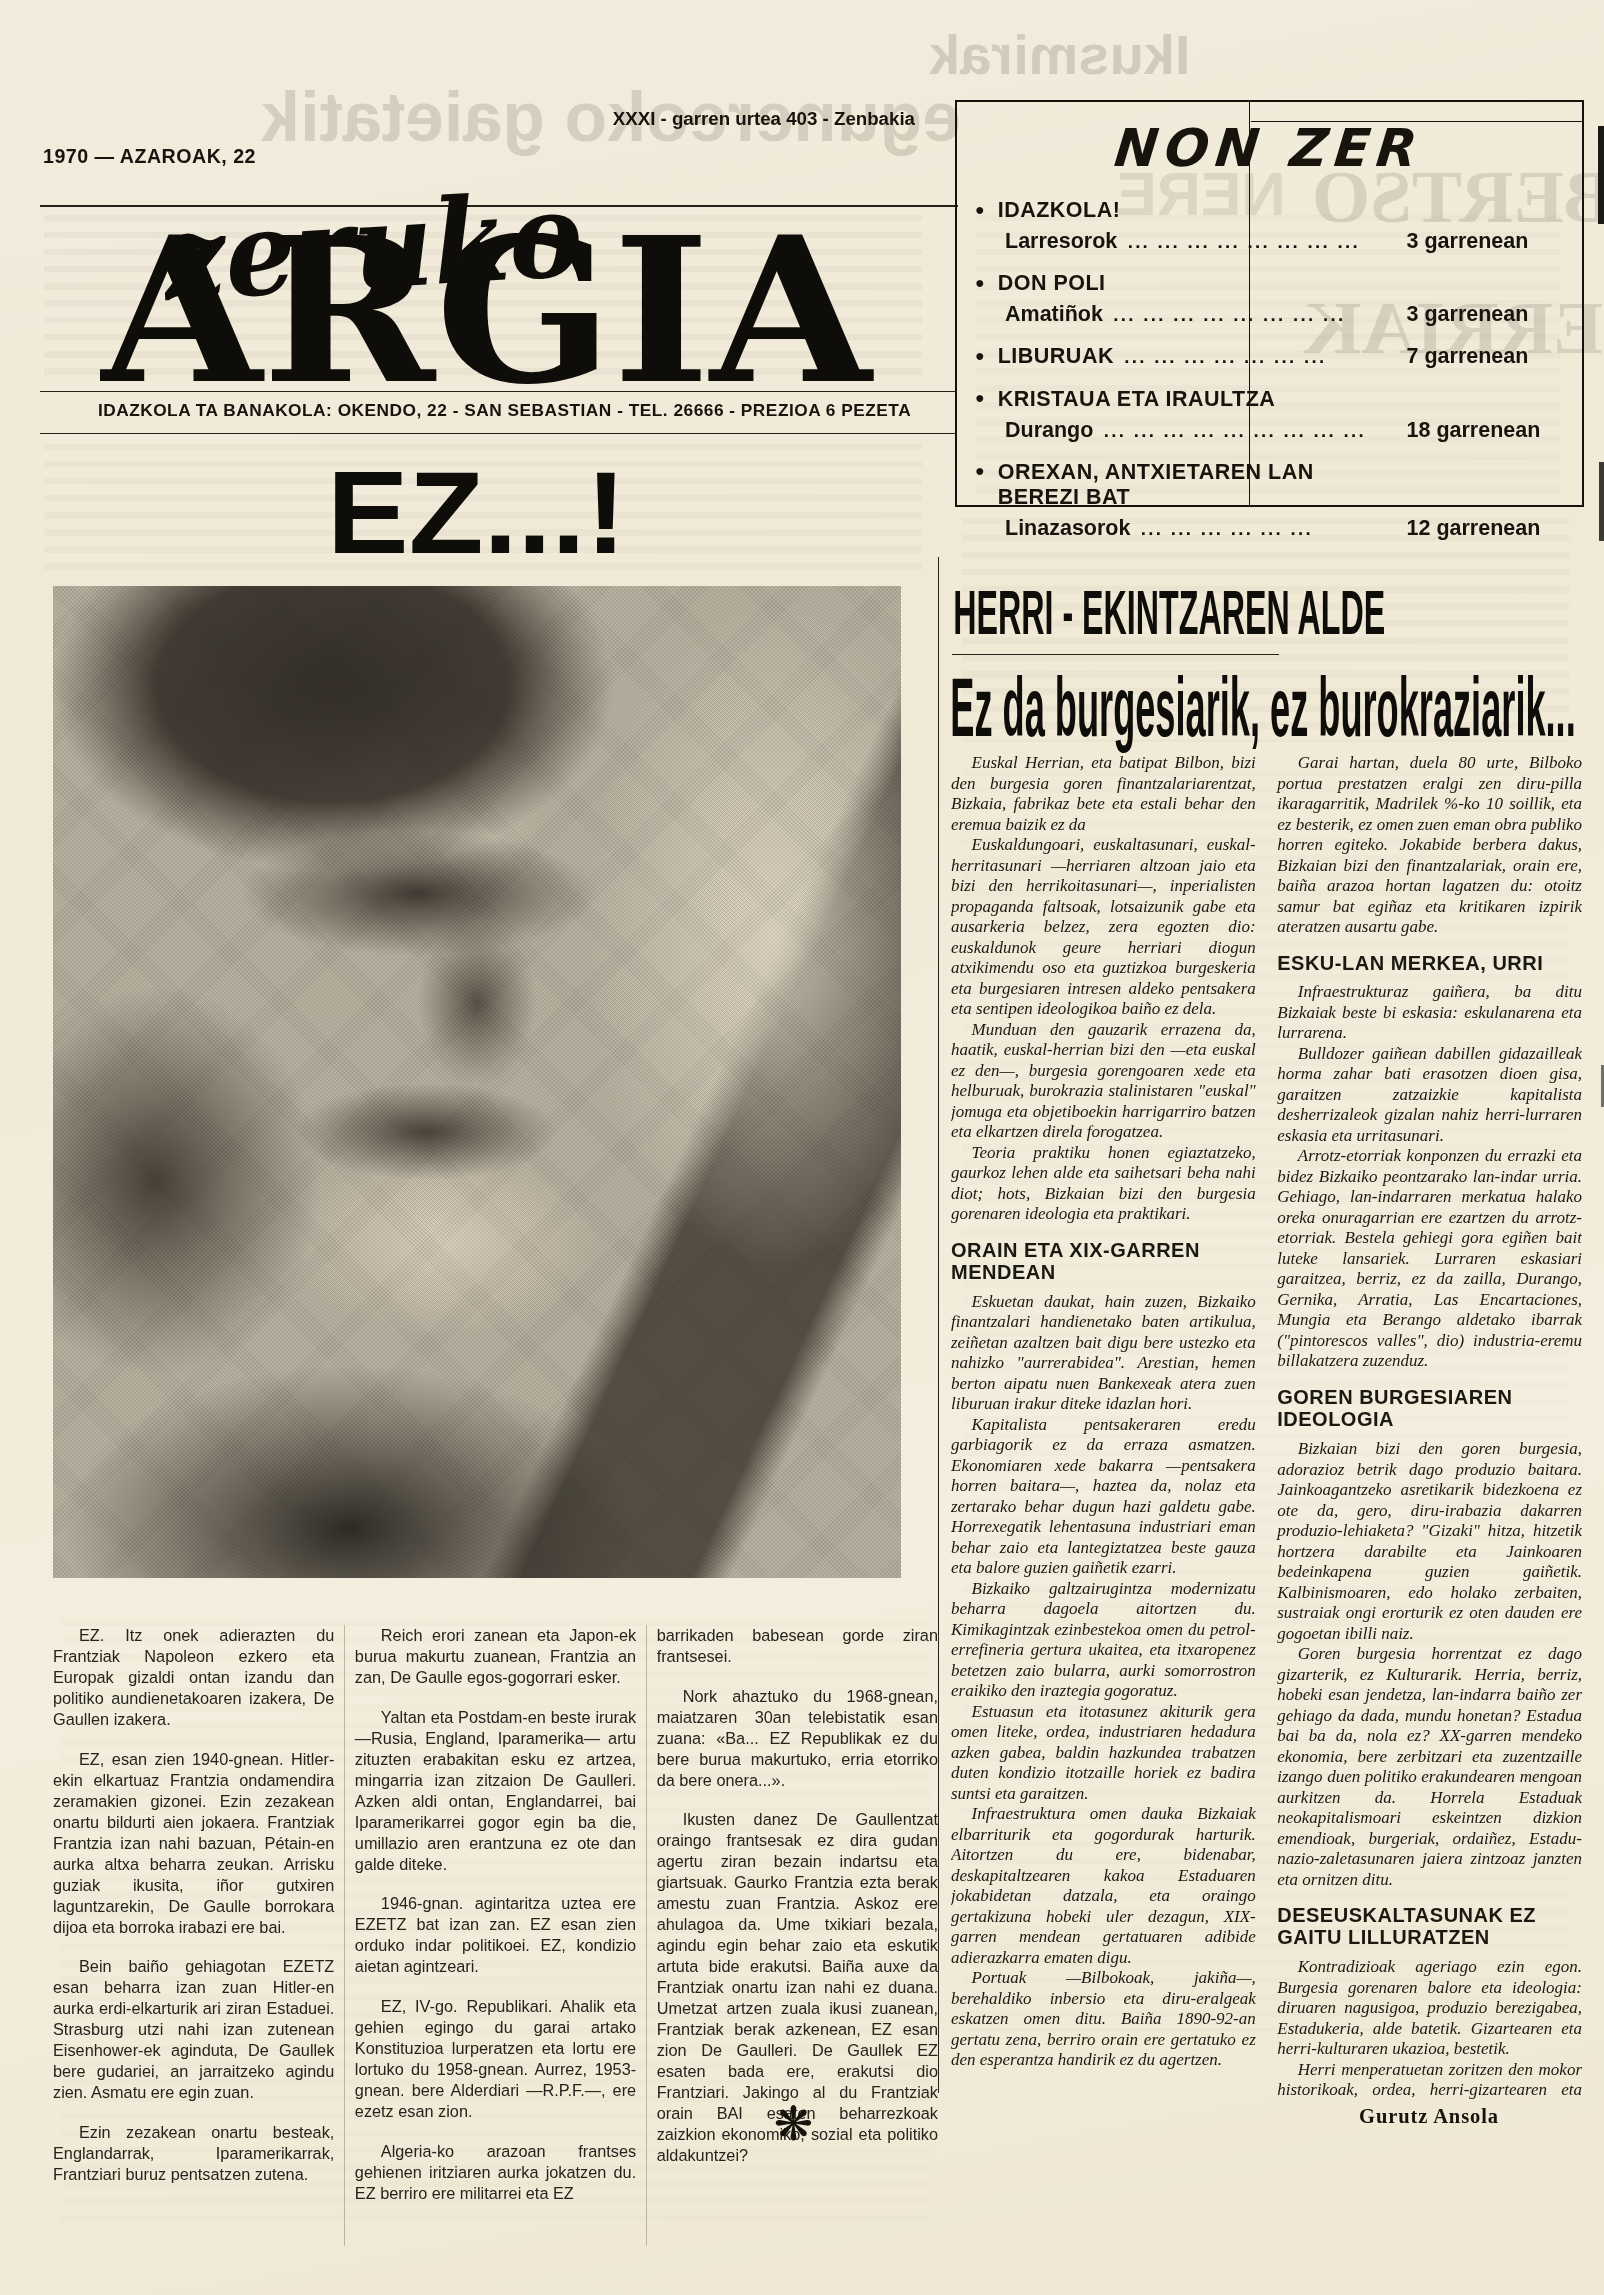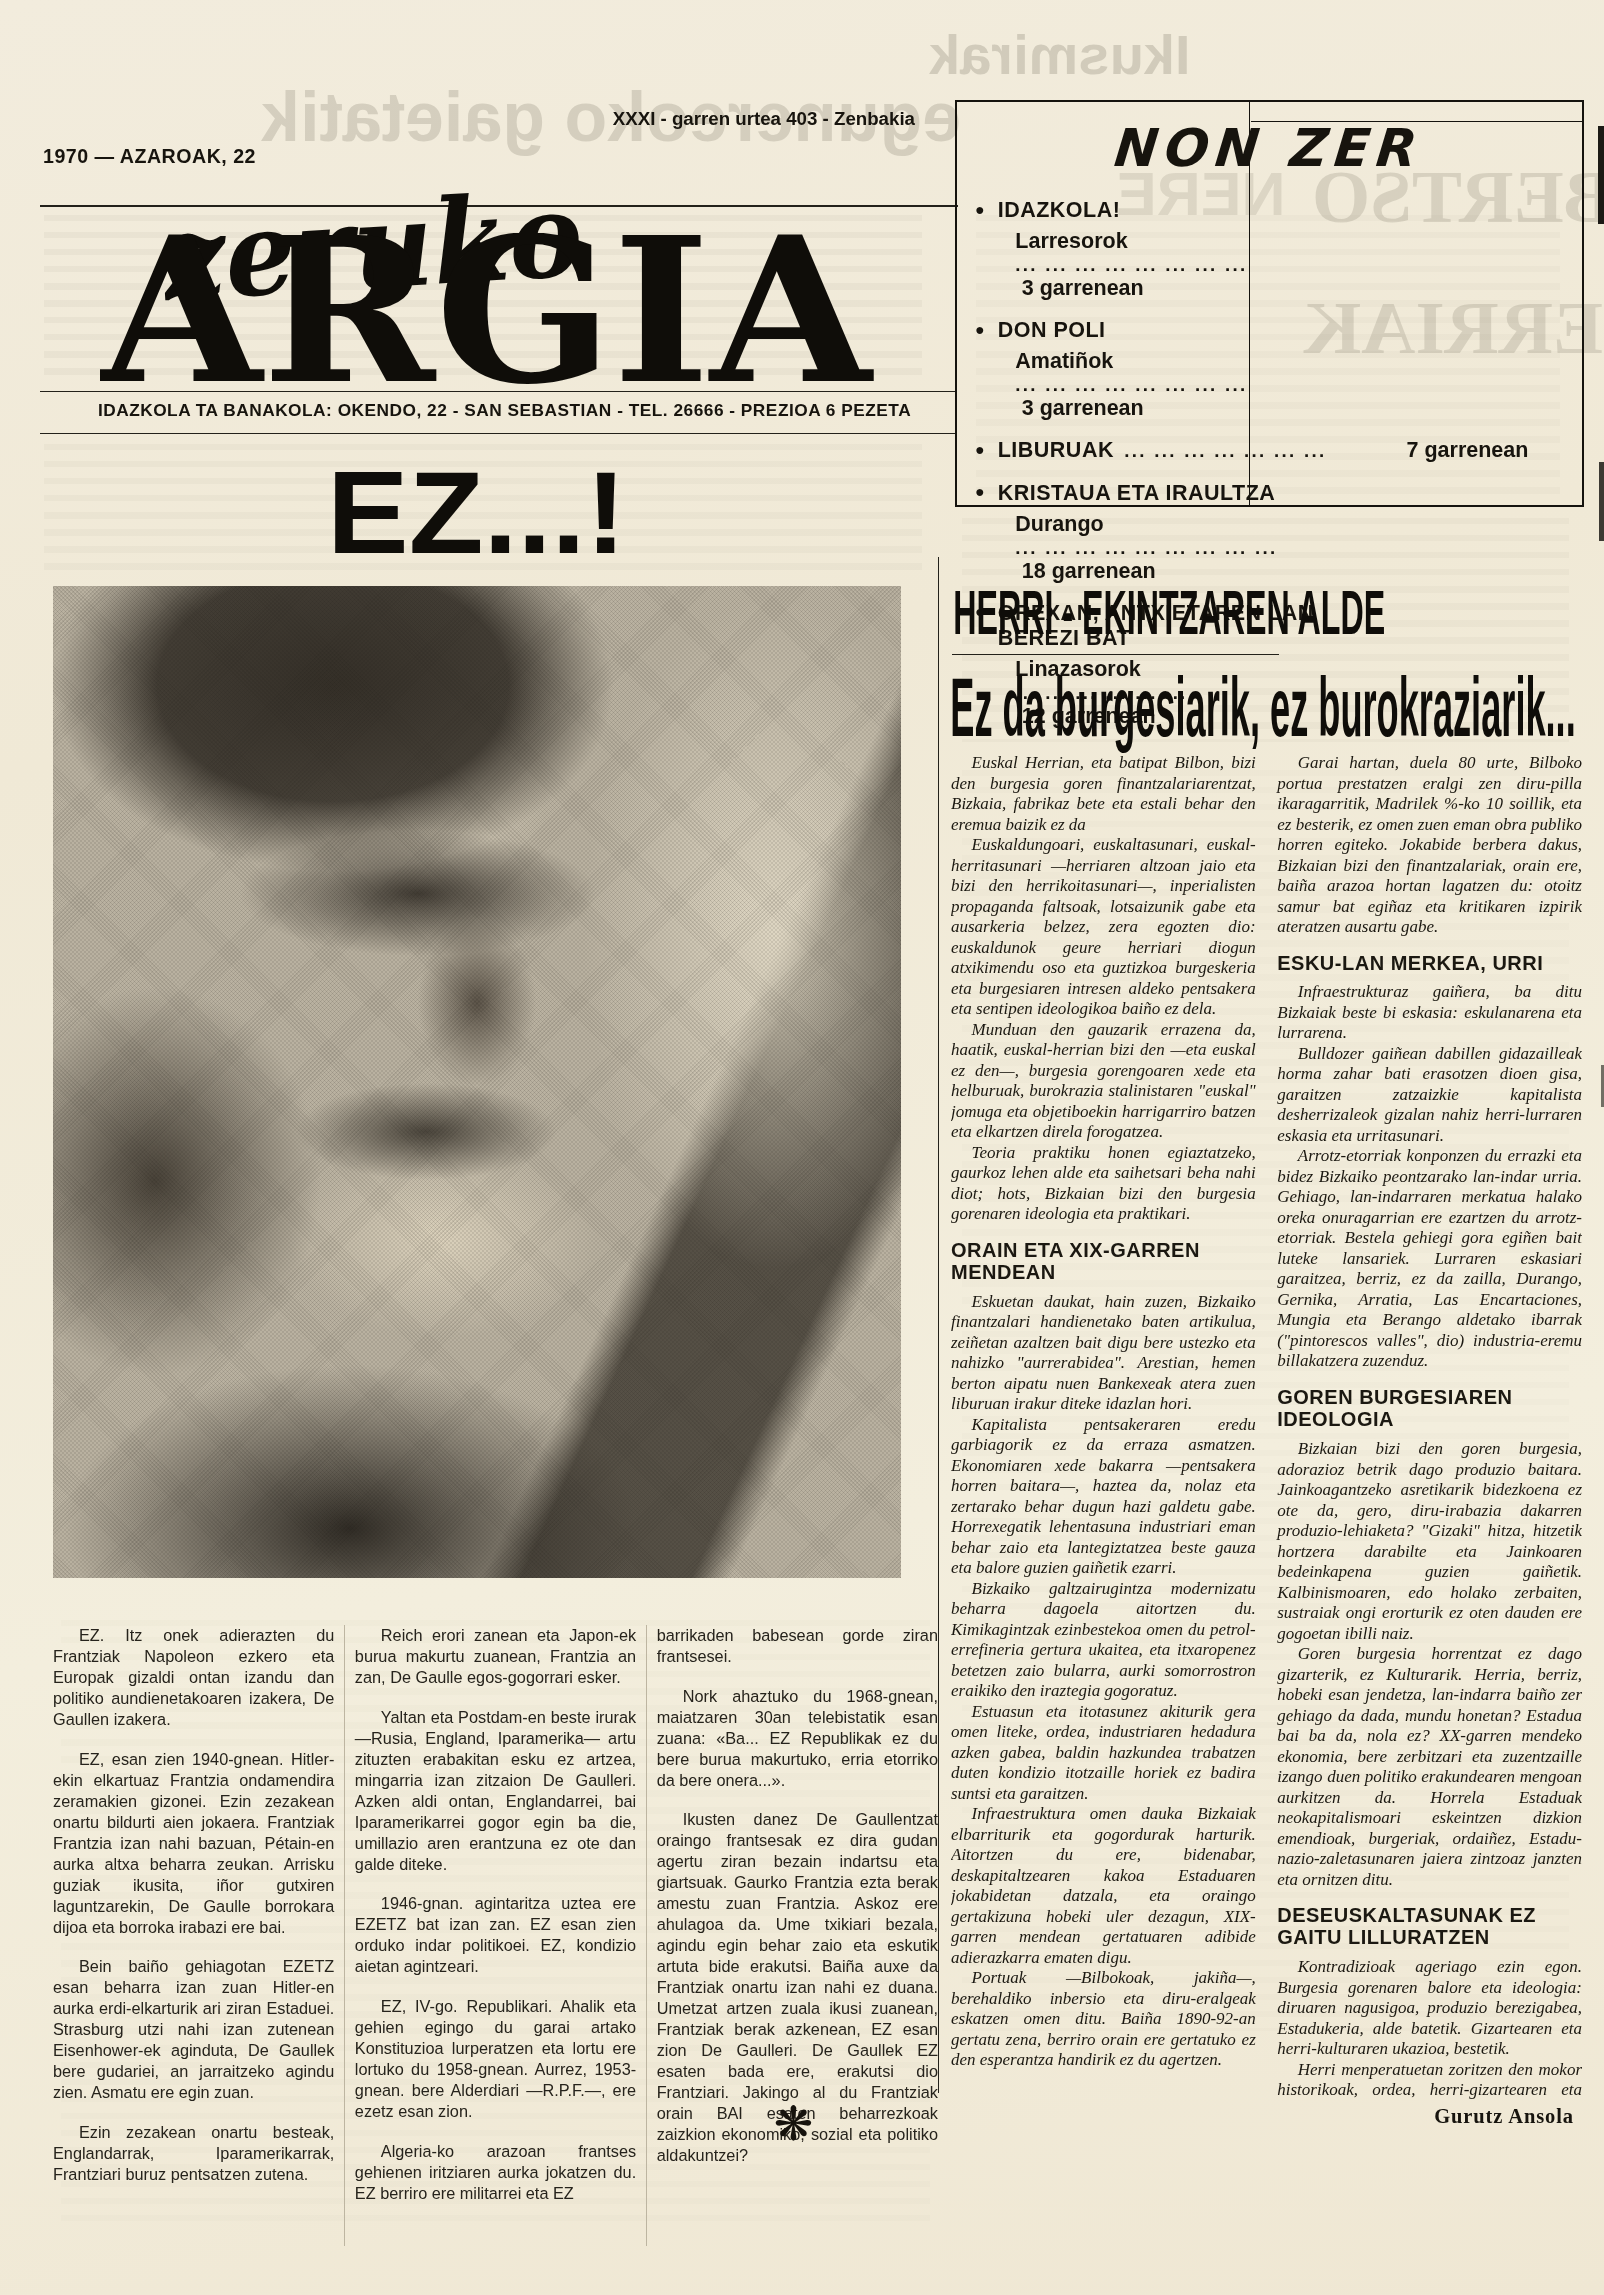--- a/index.html
+++ b/index.html
@@ -28,21 +28,21 @@
   .toc-inner{position:relative;width:100%;height:100%;padding:9.3px 18px 4.7px 18px;box-sizing:border-box;}
   .nz-vrule{position:absolute;left:292px;top:0;bottom:0;width:1.4px;background:#15130e;}
   .nz-hrule{position:absolute;left:294px;right:0;top:18.7px;height:1.4px;background:#15130e;}
   .toc-title{position:relative;width:fit-content;margin:6.5px auto 20.5px auto;font-family:"DejaVu Sans",sans-serif;
              font-size:52px;font-weight:bold;font-style:italic;letter-spacing:6.5px;transform:skewX(-6deg);}
   .nz-item{position:relative;margin-bottom:17px;}
   .nz-l1{display:flex;align-items:baseline;}
   .nz-bullet{flex:none;font-size:16px;margin-right:13px;position:relative;top:-2.3px;}
   .nz-title{font-size:21.5px;font-weight:bold;letter-spacing:0.5px;line-height:1.18;}
   .w-narrow{max-width:318px;display:inline-block;}
-  .nz-l2{display:flex;align-items:baseline;padding-left:30px;margin-top:5.6px;flex-direction:column;}
+  .nz-l2{display:flex;align-items:baseline;padding-left:30px;margin-top:5.6px;}
   .nz-author{flex:none;font-size:21.5px;font-weight:bold;}
   .nz-dots{flex:1;overflow:hidden;white-space:nowrap;font-size:18.7px;font-weight:bold;letter-spacing:2.3px;margin:0 10.3px;}
   .nz-page{flex:none;width:164px;font-size:21.5px;font-weight:bold;padding-left:6.5px;box-sizing:border-box;}
 
   
   .photo{position:absolute;left:53px;top:586px;width:848px;height:992px;background-color:#b9b1a0;
     background-image:
       radial-gradient(ellipse 46% 26% at 33% 10%,rgba(45,40,33,.95) 0%,rgba(45,40,33,.85) 45%,rgba(45,40,33,0) 72%),
       radial-gradient(ellipse 30% 9% at 43% 31%,rgba(50,45,38,.9) 0%,rgba(50,45,38,0) 70%),
       radial-gradient(ellipse 26% 17% at 40% 22%,rgba(225,216,196,.9) 0%,rgba(225,216,196,0) 70%),
@@ -57,21 +57,21 @@
       background-image:repeating-linear-gradient(45deg,rgba(30,27,22,.10) 0 0.9px,rgba(0,0,0,0) 0.9px 2.8px),
                        repeating-linear-gradient(-45deg,rgba(30,27,22,.10) 0 0.9px,rgba(0,0,0,0) 0.9px 2.8px);}
 
   
   .v-main{left:938px;top:557px;width:1.4px;height:1536px;}
   .kicker-rule{left:952px;top:654px;width:327px;height:1.4px;}
   .art-flow{position:absolute;left:951px;top:753px;width:631px;height:1354px;overflow:hidden;
             columns:2;column-gap:21.5px;font-family:"Liberation Serif",serif;color:#1b1811;}
   .art-flow p{font-size:17px;line-height:20.5px;text-align:justify;text-indent:20.5px;margin:0;font-style:italic;}
   .art-flow h4{font-size:20px;line-height:22.4px;font-weight:bold;margin:14px 0 8.4px 0;font-family:Liberation Sans, sans-serif;letter-spacing:0.5px;}
-  .byline{position:absolute;left:1284px;top:2105px;width:290px;text-align:right;
+  .byline{position:absolute;left:1284px;top:2105px;width:290px;text-align:center;
           font-family:"Liberation Serif",serif;font-size:20.5px;font-weight:bold;letter-spacing:0.9px;}
 
   
   .bottom-flow{position:absolute;left:53px;top:1625px;width:885px;height:621px;overflow:hidden;
                columns:3;column-gap:20.5px;column-rule:0.9px solid #bdb5a1;color:#26231c;}
   .bottom-flow p{font-size:16.3px;line-height:21px;text-align:justify;text-indent:26px;margin:0 0 18.7px 0;}
   .bottom-flow p.noindent{text-indent:0;}
   .flower{position:absolute;left:691px;top:2096px;width:205px;text-align:center;
           font-family:"DejaVu Sans",sans-serif;font-size:47px;color:#16130d;}
 

